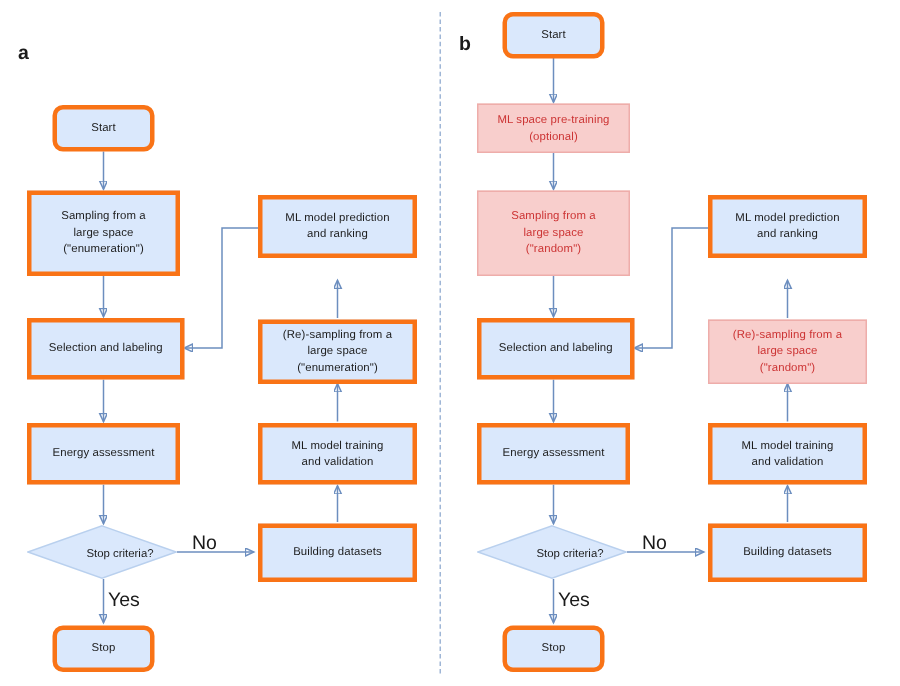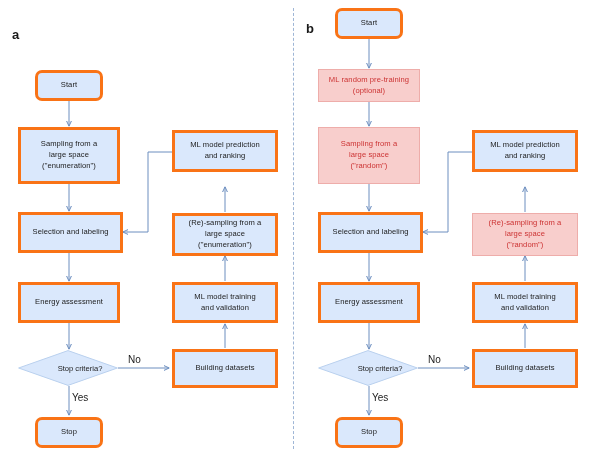--- a/index.html
+++ b/index.html
@@ -99,21 +99,21 @@
     overflow: visible;
     pointer-events: none;
   }
   .conn path, .conn line {
     stroke: #6c8ebf;
     stroke-width: 1;
     fill: none;
   }
   .edge-label {
     position: absolute;
-    font-size: 10px;
+    font-size: 13px;
     color: #1b1b1b;
   }
 </style>
 </head>
 <body>
 
 <div id="figure">
 
   <div class="divider"></div>
 
@@ -217,21 +217,21 @@
       <line x1="228" y1="212" x2="228" y2="187" marker-end="url(#arrB)"></line>
 
       <path d="M175,152 L151,152 L151,232 L126,232" marker-end="url(#arrB)"></path>
     </svg>
 
     <div class="edge-label" style="left:131px; top:354px;">No</div>
     <div class="edge-label" style="left:75px; top:392px;">Yes</div>
 
     <div class="node blue rounded" style="left:38px; top:8px; width:68px; height:31px;">Start</div>
 
-    <div class="node pink" style="left:21px; top:69px; width:102px; height:33px;">ML random pre-training
+    <div class="node pink" style="left:21px; top:69px; width:102px; height:33px;">ML space pre-training
 (optional)</div>
 
     <div class="node pink" style="left:21px; top:127px; width:102px; height:57px;">Sampling from a
 large space
 ("random")</div>
 
     <div class="node blue" style="left:21px; top:212px; width:105px; height:41px;">Selection and labeling</div>
 
     <div class="node blue" style="left:21px; top:282px; width:102px; height:41px;">Energy assessment</div>
 

